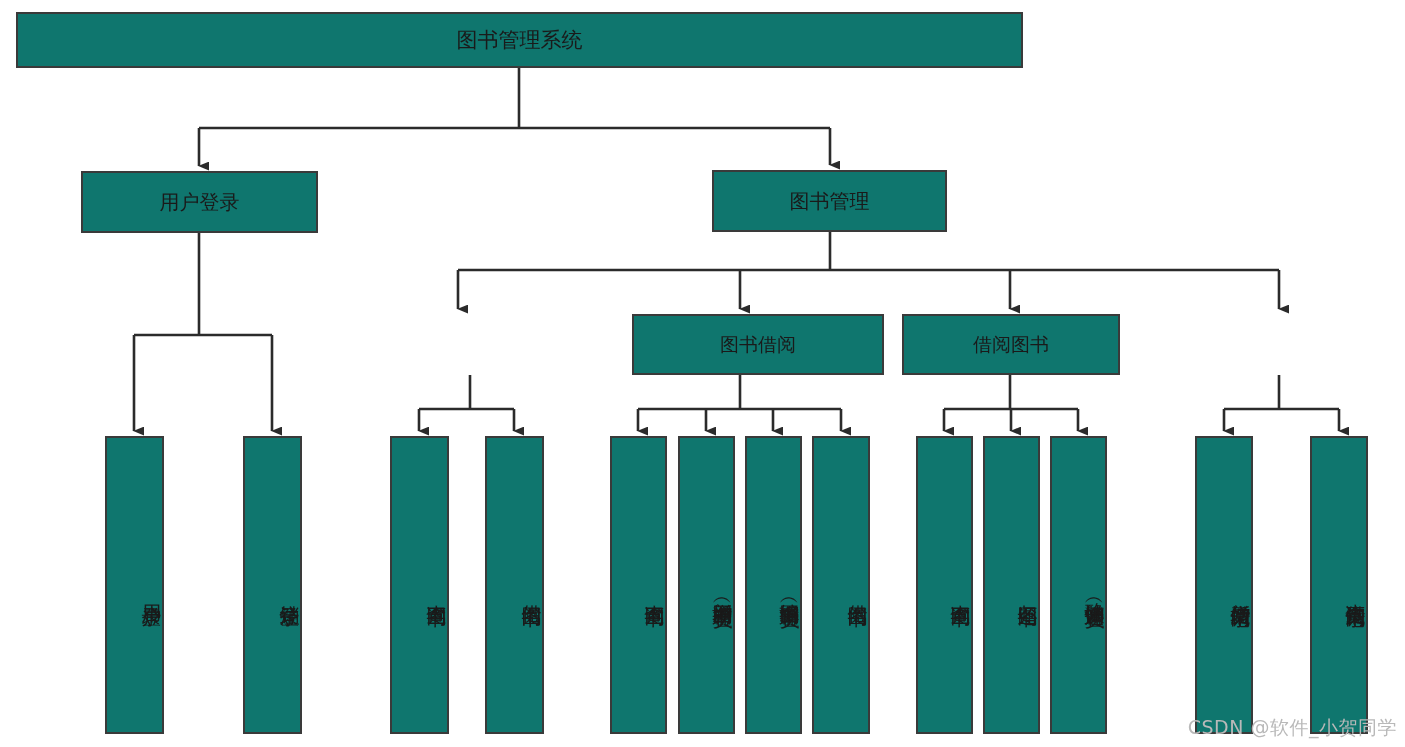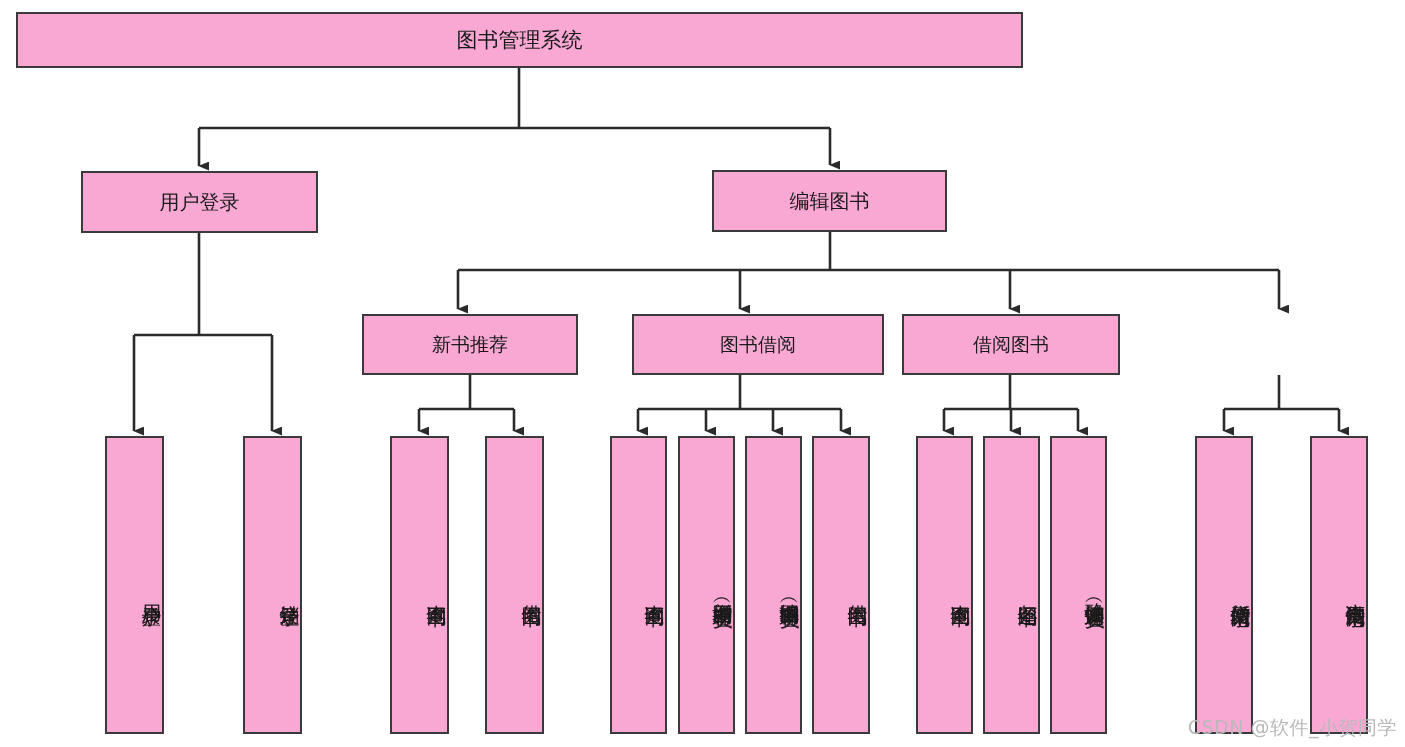--- a/index.html
+++ b/index.html
@@ -22,21 +22,21 @@
     position: absolute;
     left: 0;
     top: 0;
     width: 1405px;
     height: 747px;
     pointer-events: none;
   }
   .node {
     position: absolute;
     box-sizing: border-box;
-    background: #f9a8d4;
+    background: #0f766e;
     border: 2px solid #3a3a3a;
     display: flex;
     align-items: center;
     justify-content: center;
     color: #1a1a1a;
   }
   .node.root {
     font-size: 21px;
   }
   .node.lvl1 {
@@ -128,26 +128,23 @@
   </svg>
 
   <div class="node root" style="left: 16px; top: 12px; width: 1007px; height: 56px;">
     <span>图书管理系统</span>
   </div>
 
   <div class="node lvl1" style="left: 81px; top: 171px; width: 237px; height: 62px;">
     <span>用户登录</span>
   </div>
   <div class="node lvl1" style="left: 712px; top: 170px; width: 235px; height: 62px;">
-    <span>编辑图书</span>
+    <span>图书管理</span>
   </div>
 
-  <div class="node lvl2" style="left: 362px; top: 314px; width: 216px; height: 61px;">
-    <span>新书推荐</span>
-  </div>
   <div class="node lvl2" style="left: 632px; top: 314px; width: 252px; height: 61px;">
     <span>图书借阅</span>
   </div>
   <div class="node lvl2" style="left: 902px; top: 314px; width: 218px; height: 61px;">
     <span>借阅图书</span>
   </div>
 
   <div class="node leaf" style="left: 105px; top: 436px; width: 59px; height: 298px;">
     <span class="vlabel">用户登录</span>
   </div>

